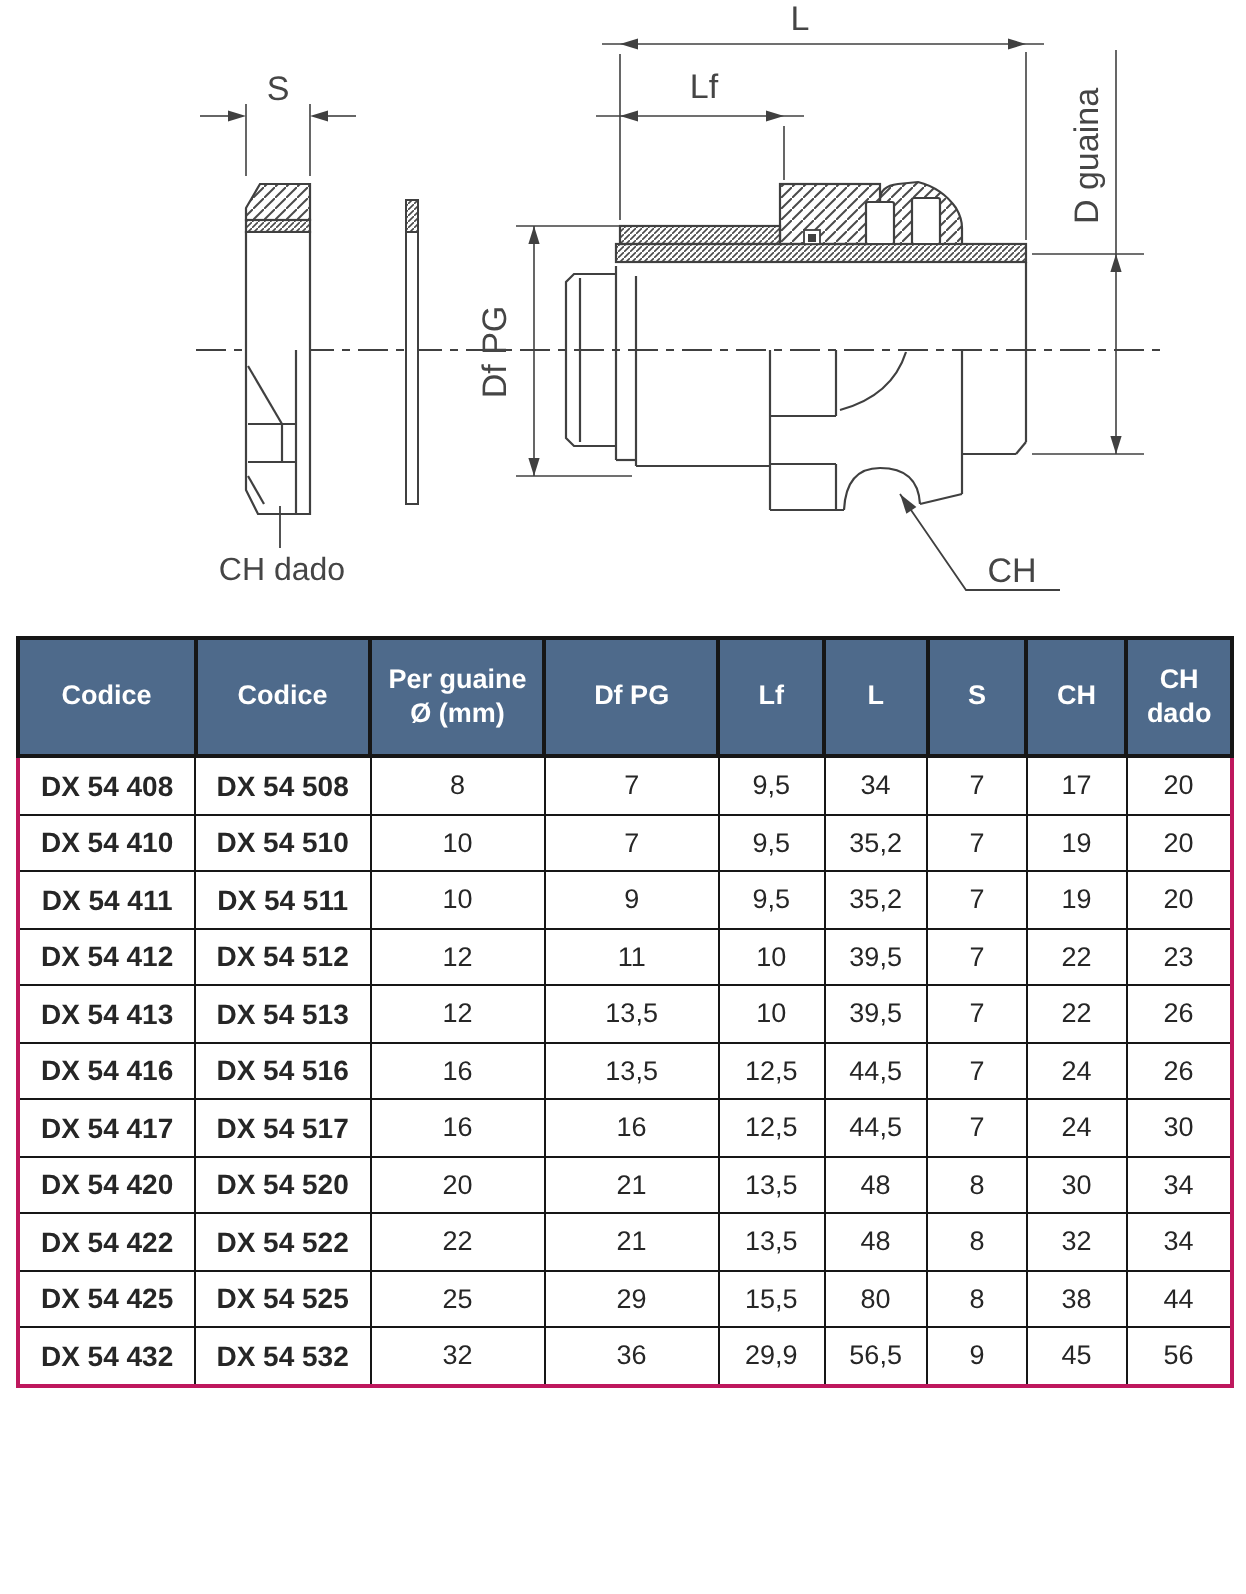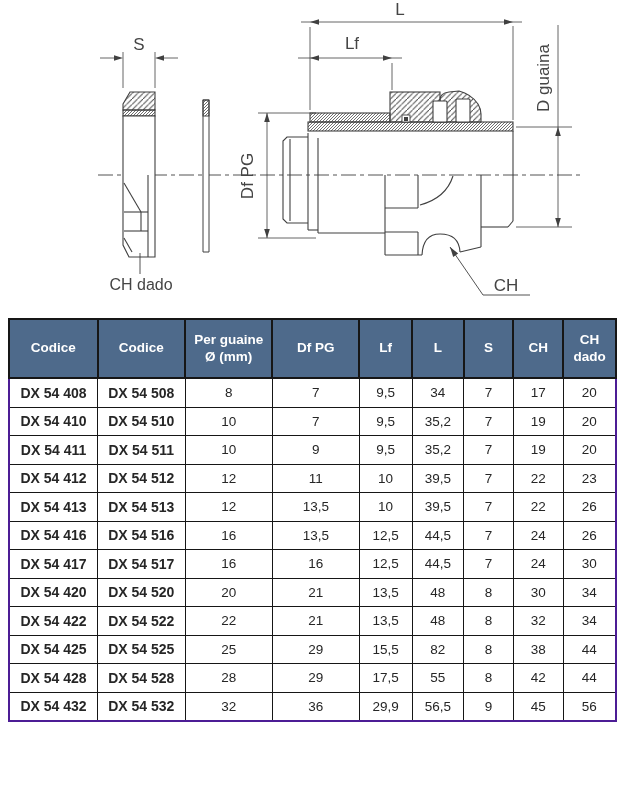--- a/index.html
+++ b/index.html
@@ -2,21 +2,21 @@
 <html><head>
 <meta charset="utf-8">
 <style>
   html,body{margin:0;padding:0;background:#ffffff;}
   body{width:623px;height:797px;font-family:"Liberation Sans",sans-serif;overflow:hidden;}
   .drawing{display:block;width:623px;height:312px;}
   .drawing text{font-family:"Liberation Sans",sans-serif;fill:#454545;}
   .dim-label{font-size:17px;}
   .small-label{font-size:16px;}
   .table-wrap{padding:6px 6px 0 8px;}
-  table{width:100%;border-collapse:collapse;table-layout:fixed;border:2px solid #4c1d95;}
+  table{width:100%;border-collapse:collapse;table-layout:fixed;border:2px solid #be185d;}
   th{background:#4e6a8b;color:#ffffff;font-size:13.5px;font-weight:bold;
      white-space:pre-line;height:53px;vertical-align:middle;text-align:center;
      border:2px solid #161616;padding:2px 1px;line-height:1.2;}
   td{font-size:13.5px;color:#262626;text-align:center;height:27.5px;
      border:1px solid #161616;padding:0 2px;line-height:1;}
   td.code{font-weight:bold;font-size:14px;}
 </style>
 </head>
 <body>
 
@@ -274,34 +274,23 @@
           <td>8</td>
           <td>32</td>
           <td>34</td>
         </tr>
         <tr>
           <td class="code">DX 54 425</td>
           <td class="code">DX 54 525</td>
           <td>25</td>
           <td>29</td>
           <td>15,5</td>
-          <td>82</td>
+          <td>80</td>
           <td>8</td>
           <td>38</td>
-          <td>44</td>
-        </tr>
-        <tr>
-          <td class="code">DX 54 428</td>
-          <td class="code">DX 54 528</td>
-          <td>28</td>
-          <td>29</td>
-          <td>17,5</td>
-          <td>55</td>
-          <td>8</td>
-          <td>42</td>
           <td>44</td>
         </tr>
         <tr>
           <td class="code">DX 54 432</td>
           <td class="code">DX 54 532</td>
           <td>32</td>
           <td>36</td>
           <td>29,9</td>
           <td>56,5</td>
           <td>9</td>

